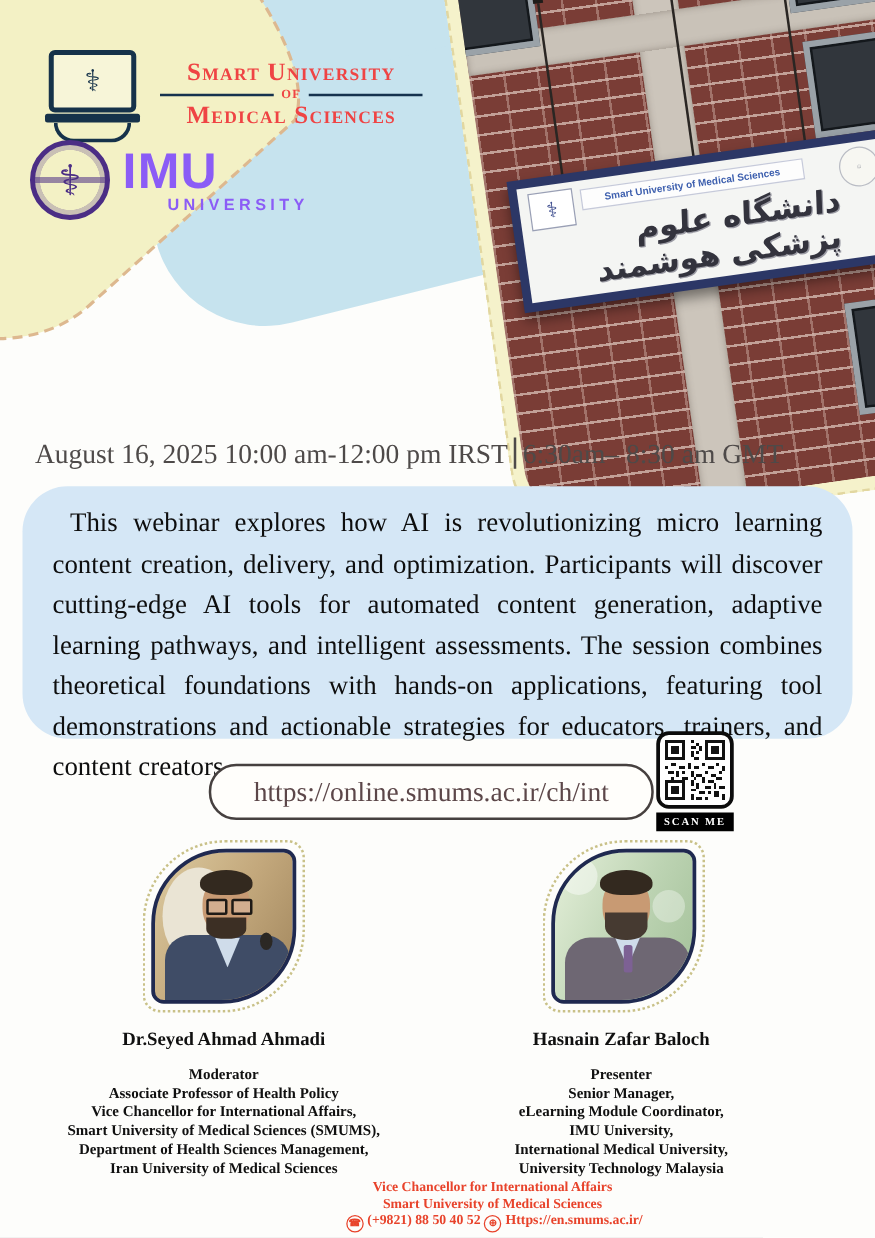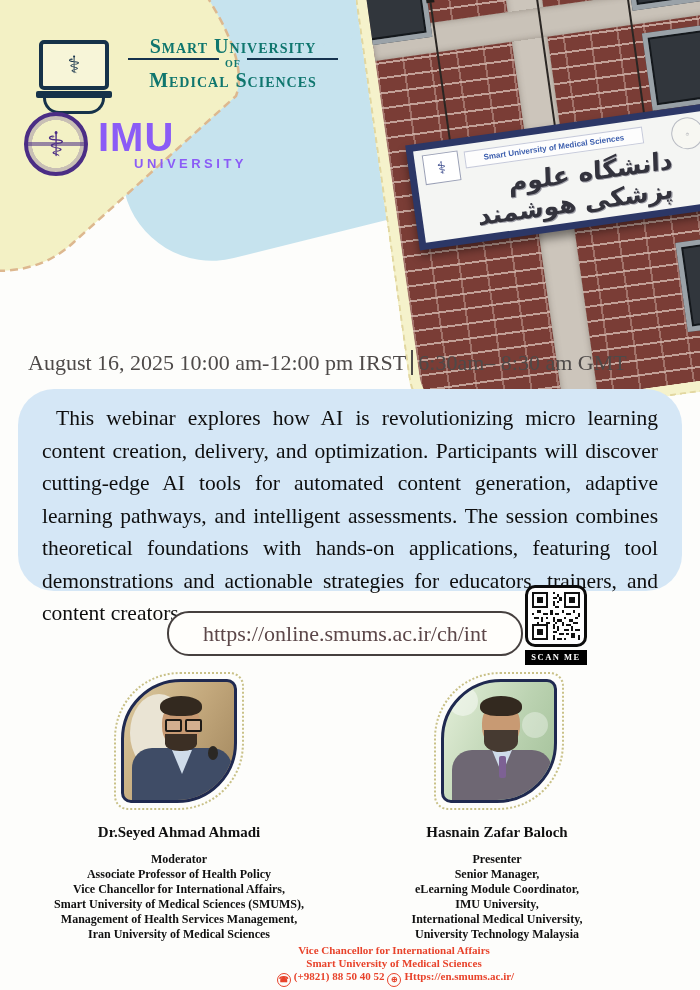--- a/index.html
+++ b/index.html
@@ -44,23 +44,23 @@
   .sign-fa{left:8px;right:44px;top:26px;height:66px;display:flex;align-items:center;justify-content:center;
            font-family:"DejaVu Sans",sans-serif;font-weight:bold;font-size:25px;color:#33333d;
            transform:skewX(-6deg);text-shadow:1px 1px 0 #9b9ba4;direction:rtl;}
 
   
   .smums-logo{left:30px;top:40px;width:88px;text-align:center;}
   .laptop{width:62px;height:42px;margin:0 auto;border:4px solid #16324a;border-radius:5px;
           display:flex;align-items:center;justify-content:center;font-size:24px;color:#16324a;background:#f7f5d8;}
   .laptop-base{width:76px;height:7px;margin:1px auto 0;background:#16324a;border-radius:2px;}
   .book{width:56px;height:13px;margin:0 auto;border:3px solid #16324a;border-top:none;border-radius:0 0 26px 26px;}
-  .wordmark{left:128px;top:36px;width:210px;color:#0f766e;text-align:center;}
+  .wordmark{left:128px;top:48px;width:210px;color:#ef4444;text-align:center;}
   .wm1,.wm2{font-weight:bold;font-variant:small-caps;font-size:20px;letter-spacing:1px;line-height:21px;white-space:nowrap;}
-  .wm-of{display:flex;align-items:flex-start;gap:6px;margin:1px 0;}
+  .wm-of{display:flex;align-items:center;gap:6px;margin:1px 0;}
   .wm-of .rule{flex:1;height:2px;background:#15324e;}
   .wm-of span{font-weight:bold;font-size:10px;letter-spacing:1px;}
   .imu-row{left:24px;top:112px;display:flex;align-items:center;gap:10px;}
   .imu-globe{width:56px;height:56px;border:4px solid #4b2d85;border-radius:50%;
              display:flex;align-items:center;justify-content:center;font-size:34px;color:#4b2d85;
              background:
                linear-gradient(0deg, transparent 46%, rgba(75,45,133,.55) 46% 54%, transparent 54%),
                radial-gradient(circle at 50% 50%, transparent 60%, rgba(75,45,133,.25) 61%);}
   .imu-text{font-family:"Liberation Sans",sans-serif;color:#8b5cf6;}
   .imu-acro{font-size:40px;font-weight:bold;line-height:38px;letter-spacing:1px;}
@@ -236,21 +236,21 @@
   </div>
 
   <div class="abs sp-name col-l">Dr.Seyed Ahmad Ahmadi</div>
   <div class="abs sp-name col-r">Hasnain Zafar Baloch</div>
 
   <div class="abs sp-role col-l">
     <div>Moderator</div>
     <div>Associate Professor of Health Policy</div>
     <div>Vice Chancellor for International Affairs,</div>
     <div>Smart University of Medical Sciences (SMUMS),</div>
-    <div>Management of Health Services Management,</div>
+    <div>Department of Health Sciences Management,</div>
     <div>Iran University of Medical Sciences</div>
   </div>
   <div class="abs sp-role col-r">
     <div>Presenter</div>
     <div>Senior Manager,</div>
     <div>eLearning Module Coordinator,</div>
     <div>IMU University,</div>
     <div>International Medical University,</div>
     <div>University Technology Malaysia</div>
   </div>

